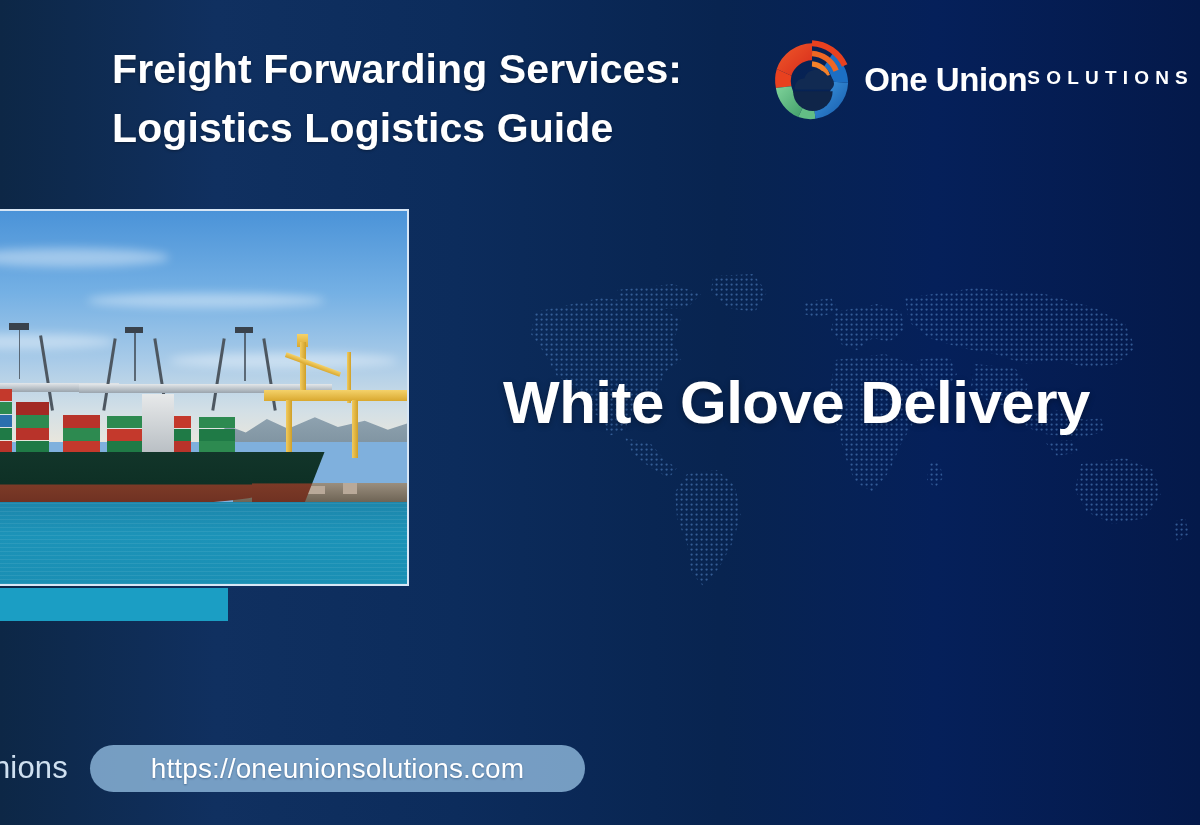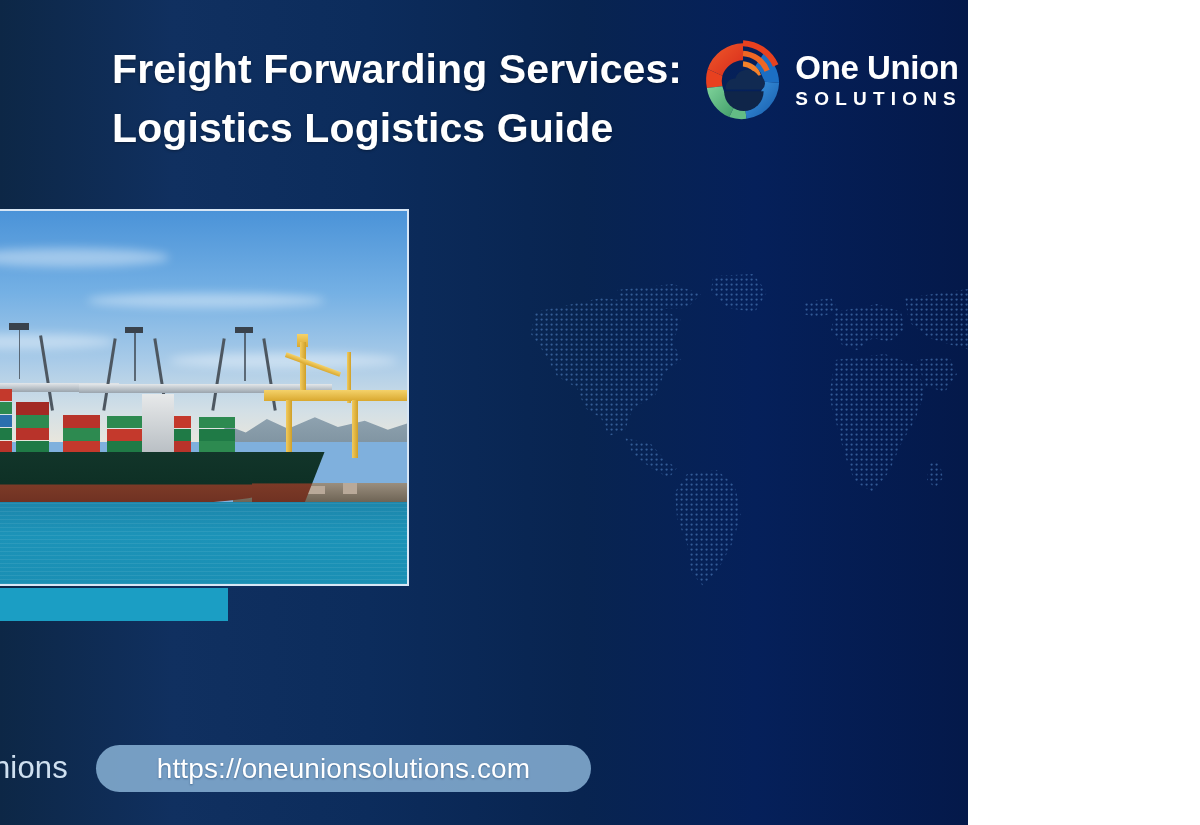--- a/index.html
+++ b/index.html
@@ -5,21 +5,21 @@
 <style>
   * { margin:0; padding:0; box-sizing:border-box; }
   html, body {
     width:1200px; height:825px;
     overflow:hidden;
     font-family:"Liberation Sans", sans-serif;
   }
 
   #slide {
     position:relative;
-    width:968px; height:825px;
+    width:1200px; height:825px;
     background:
       linear-gradient(90deg,
         #0d2746 0%,
         #103060 18%,
         #0c2c5c 38%,
         #082450 60%,
         #05205a 78%,
         #04194a 100%);
     overflow:hidden;
   }
@@ -51,21 +51,21 @@
   
   .logo {
     position:absolute;
     right:6px; top:38px;
     display:flex;
     align-items:center;
     gap:9px;
   }
   .logo-mark { width:86px; height:86px; flex:none; }
   .logo-mark svg { display:block; width:100%; height:100%; }
-  .logo-text { display:flex; flex-direction:column; line-height:1; padding-bottom:4px; }
+  .logo-text { display:flex; line-height:1; padding-bottom:4px; }
   .logo-name {
     color:#ffffff;
     font-size:33px;
     font-weight:700;
     letter-spacing:-.4px;
     white-space:nowrap;
   }
   .logo-sub {
     color:#ffffff;
     font-size:19px;
@@ -180,21 +180,21 @@
     position:absolute;
     left:-42px; top:750px;
     color:#cfe0f0;
     font-size:31px;
     font-weight:400;
     letter-spacing:.2px;
     white-space:nowrap;
   }
   .url-pill {
     position:absolute;
-    left:96px; top:745px;
+    left:90px; top:745px;
     width:495px; height:47px;
     background:rgba(142,183,219,.82);
     border-radius:24px;
     display:flex;
     align-items:center;
     justify-content:center;
   }
   .url-text {
     color:#ffffff;
     font-size:28px;
@@ -391,19 +391,20 @@
 
       <div class="superstructure"></div>
       <div class="hull"></div>
       <div class="hull-bow"></div>
       <div class="water"></div>
     </div>
   </div>
 
   <div class="teal-bar"></div>
 
+  <div class="main-heading">White Glove Delivery</div>
 
   <div class="bg-text">eunions</div>
   <div class="url-pill">
     <span class="url-text">https://oneunionsolutions.com</span>
   </div>
 
 </div>
 
 </body></html>

